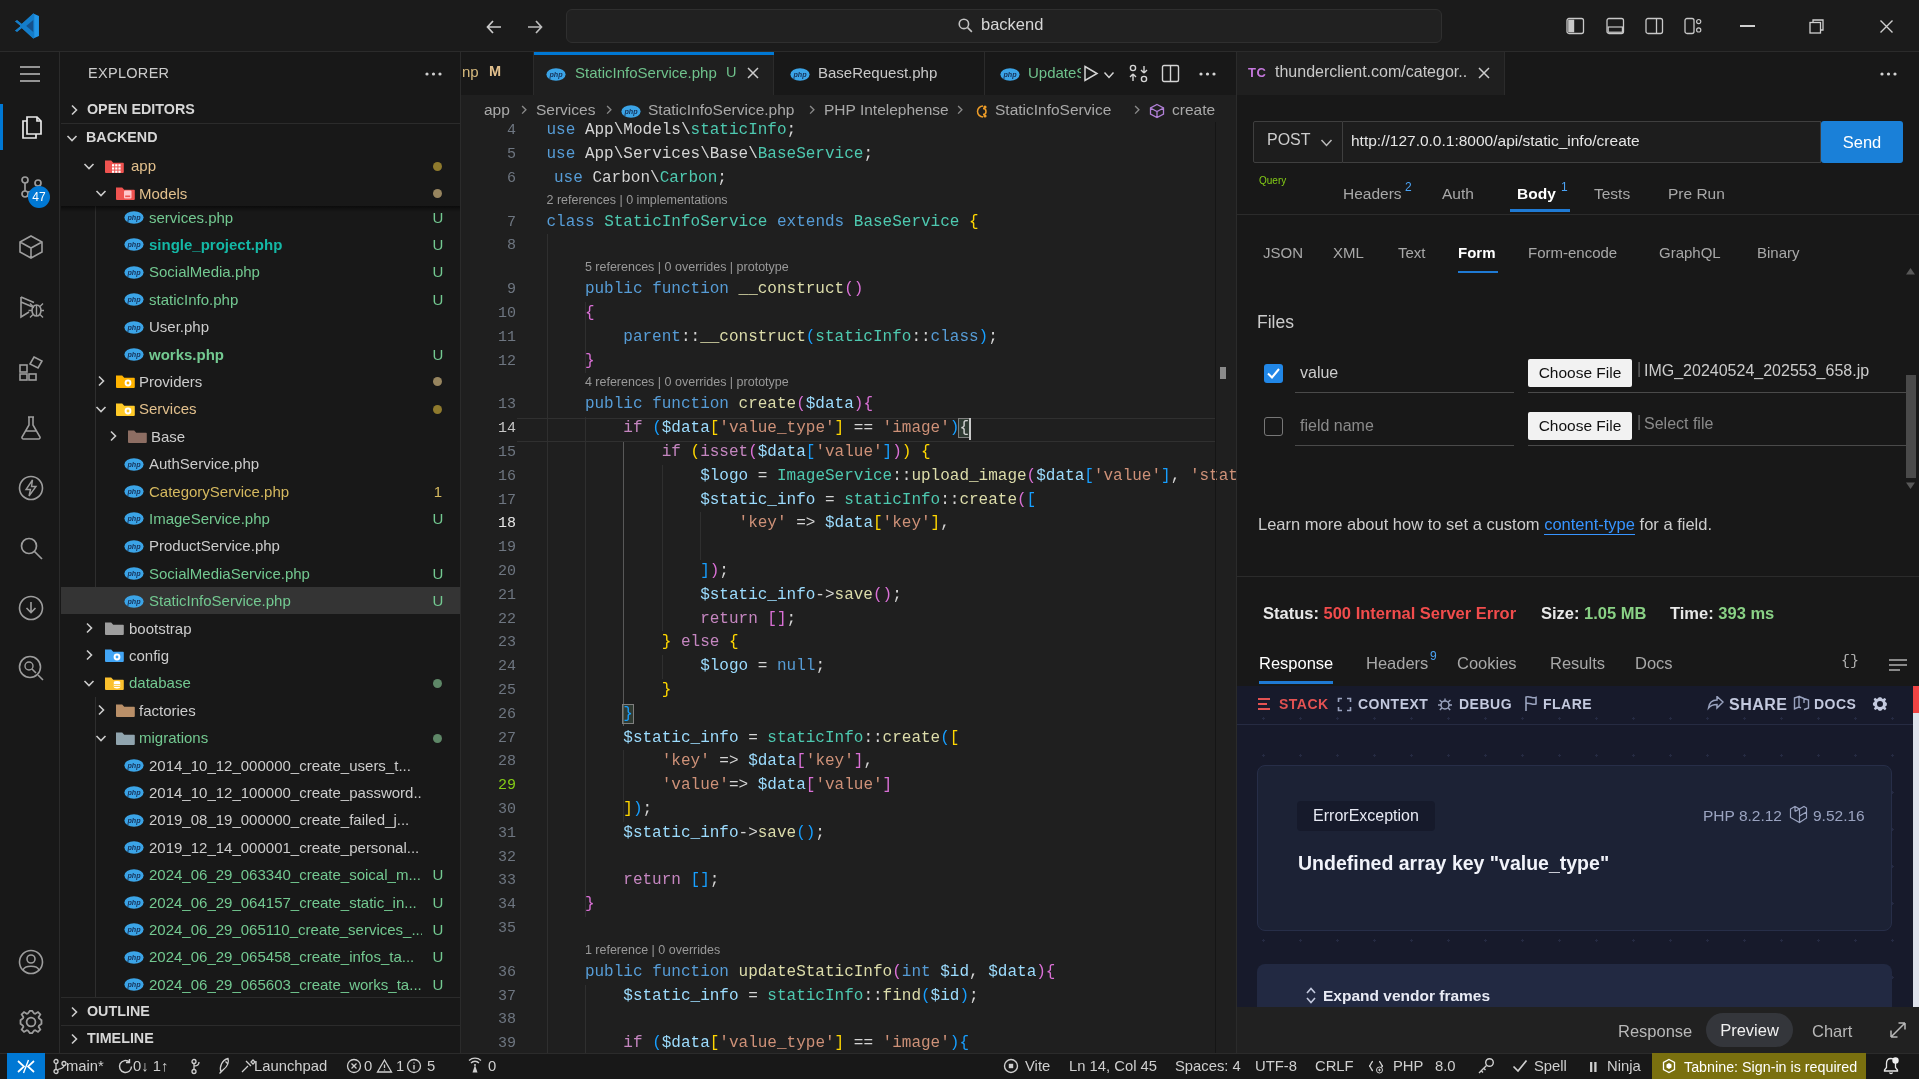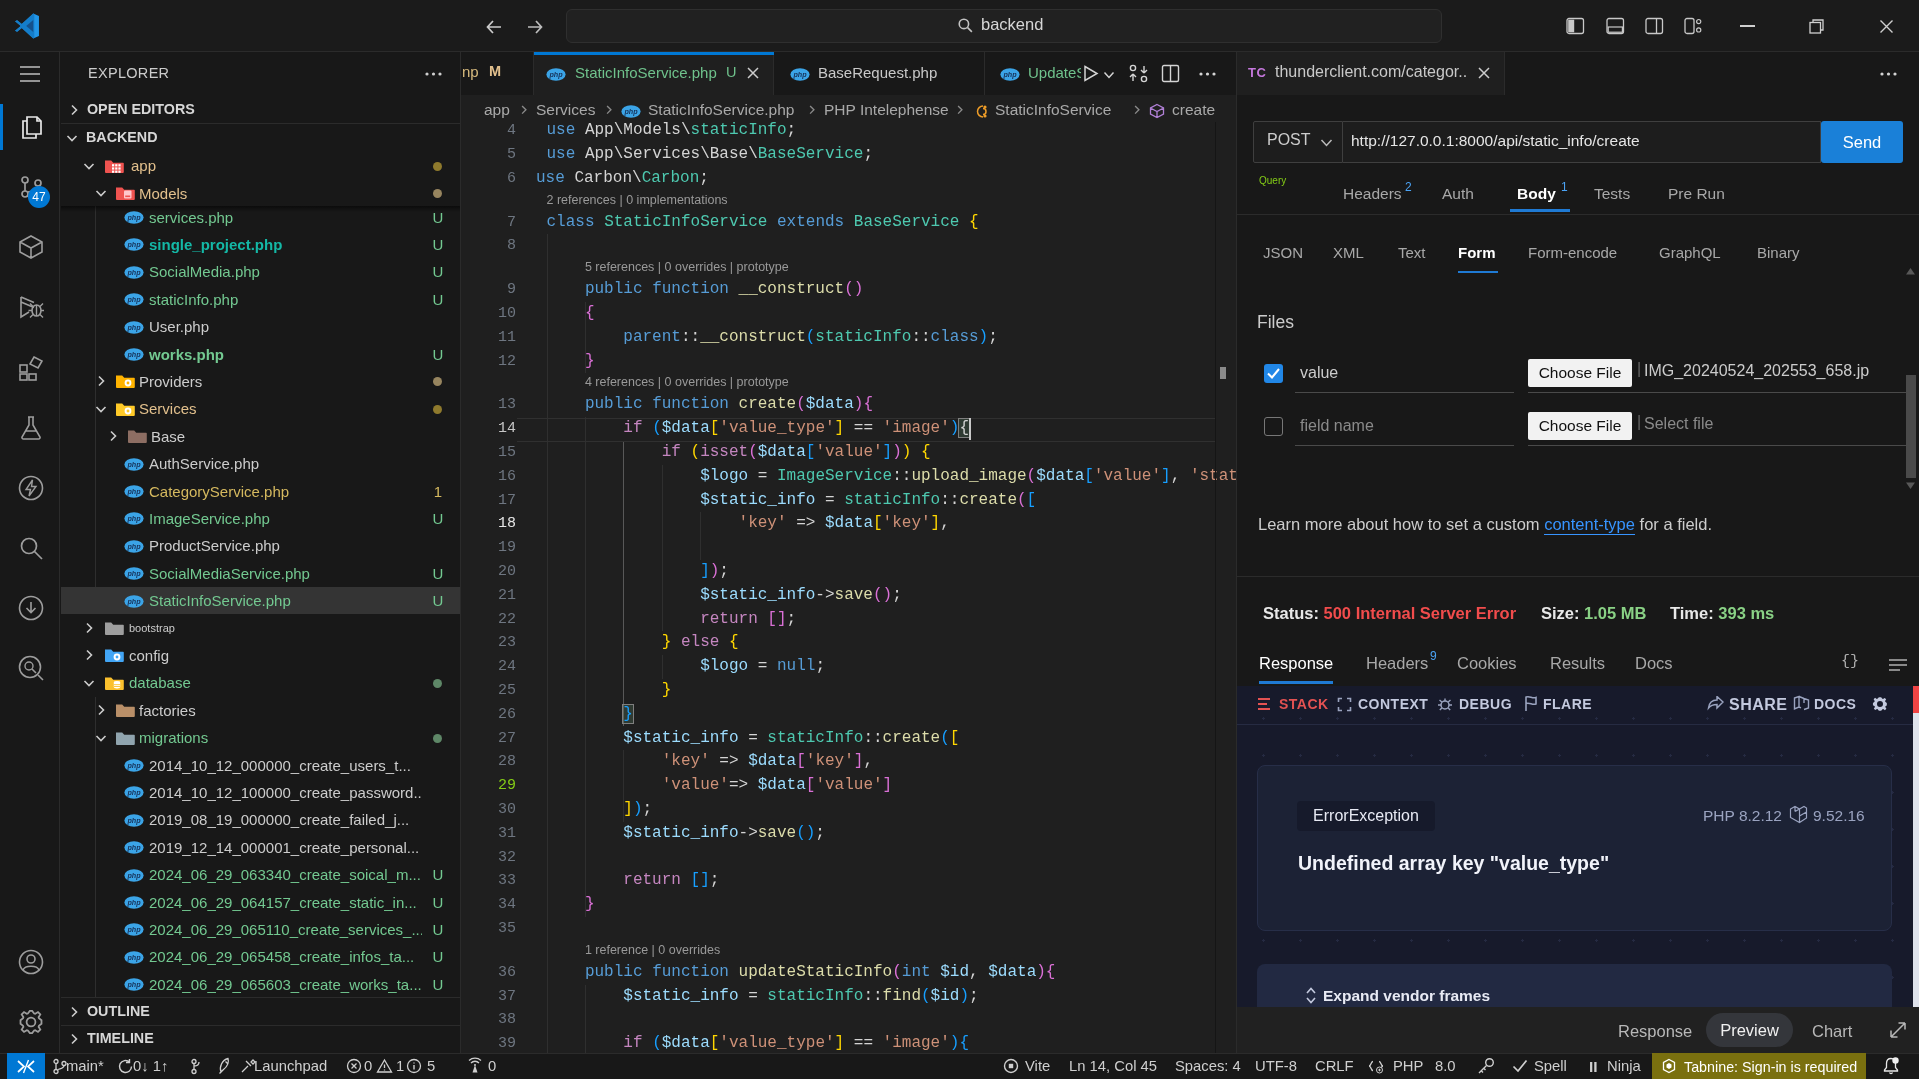--- a/index.html
+++ b/index.html
@@ -263,21 +263,21 @@
       <text x="10" y="9.3" font-size="7.2" font-style="italic" font-weight="bold" fill="#17345c" text-anchor="middle" font-family="Liberation Sans">php</text>
     </svg>
     <div class="a" style="left:149px;top:587.1px;font-size:15px;font-weight:normal;color:#73C991;line-height:27px;white-space:nowrap;max-width:273px;overflow:hidden">StaticInfoService.php</div>
     <div class="a" style="left:428px;top:587.1px;width:20px;text-align:center;font-size:15px;color:#73C991;line-height:27px">U</div>
 <svg class="a" style="left:81px;top:620.0px" width="16.0" height="16.0" viewBox="0 0 16 16">
       <path d="M6 3.5 L10.5 8 L6 12.5" fill="none" stroke="#cccccc" stroke-width="1.6"></path>
     </svg>
     <svg class="a" style="left:104px;top:620.0px" width="20" height="16" viewBox="0 0 20 16">
       <path d="M1 2.5 h6.2 l2 2.2 H19 a0.8 0.8 0 0 1 0.8 0.8 V14 a1 1 0 0 1 -1 1 H2 a1 1 0 0 1 -1 -1 Z" fill="#9e9e9e"></path>
     </svg>
-    <div class="a" style="left:129px;top:614.5px;font-size:11px;font-weight:normal;color:#cccccc;line-height:27px;white-space:nowrap;max-width:290px;overflow:hidden">bootstrap</div>
+    <div class="a" style="left:129px;top:614.5px;font-size:15px;font-weight:normal;color:#cccccc;line-height:27px;white-space:nowrap;max-width:290px;overflow:hidden">bootstrap</div>
 <svg class="a" style="left:81px;top:647.4px" width="16.0" height="16.0" viewBox="0 0 16 16">
       <path d="M6 3.5 L10.5 8 L6 12.5" fill="none" stroke="#cccccc" stroke-width="1.6"></path>
     </svg>
     <svg class="a" style="left:104px;top:647.4px" width="20" height="16" viewBox="0 0 20 16">
       <path d="M1 2.5 h6.2 l2 2.2 H19 a0.8 0.8 0 0 1 0.8 0.8 V14 a1 1 0 0 1 -1 1 H2 a1 1 0 0 1 -1 -1 Z" fill="#42A5F5"></path>
       <circle cx="13" cy="10" r="3.4" fill="#fff"></circle>
       <circle cx="13" cy="10" r="1.4" fill="#42A5F5"></circle>
     </svg>
     <div class="a" style="left:129px;top:641.9px;font-size:15px;font-weight:normal;color:#cccccc;line-height:27px;white-space:nowrap;max-width:290px;overflow:hidden">config</div>
 <svg class="a" style="left:81px;top:674.8px" width="16.0" height="16.0" viewBox="0 0 16 16">
@@ -459,21 +459,21 @@
 <div class="a" style="left:200.7px;top:342.7px;width:1px;height:166.6px;background:#2f2f2f"></div>
 <div class="a" style="left:200.7px;top:533.1px;width:1px;height:23.8px;background:#2f2f2f"></div>
 <div class="a" style="left:239.1px;top:390.3px;width:1px;height:47.6px;background:#2f2f2f"></div>
 <div class="a" style="left:56px;top:295.9px;width:698px;height:1px;background:#303030"></div>
 <div class="a" style="left:56px;top:319.2px;width:698px;height:1px;background:#303030"></div>
 <div class="lnum" style="left:0;top:-2.9px;color:#6e7681">4</div>
 <div class="codeline" style="left:85.5px;top:-2.9px"><span class="kw">use</span><span class="pn"> App\Models\</span><span class="cl">staticInfo</span><span class="pn">;</span></div>
 <div class="lnum" style="left:0;top:20.9px;color:#6e7681">5</div>
 <div class="codeline" style="left:85.5px;top:20.9px"><span class="kw">use</span><span class="pn"> App\Services\Base\</span><span class="cl">BaseService</span><span class="pn">;</span></div>
 <div class="lnum" style="left:0;top:44.7px;color:#6e7681">6</div>
-<div class="codeline" style="left:75px;top:44.7px"><span class="kw">use</span><span class="pn"> Carbon\</span><span class="cl">Carbon</span><span class="pn">;</span></div>
+<div class="codeline" style="left:93px;top:44.7px"><span class="kw">use</span><span class="pn"> Carbon\</span><span class="cl">Carbon</span><span class="pn">;</span></div>
 <div class="lnum" style="left:0;top:88.5px;color:#6e7681">7</div>
 <div class="codeline" style="left:85.5px;top:88.5px"><span class="kw">class</span><span class="pn"> </span><span class="cl">StaticInfoService</span><span class="pn"> </span><span class="kw">extends</span><span class="pn"> </span><span class="cl">BaseService</span><span class="pn"> </span><span class="b1">{</span></div>
 <div class="lnum" style="left:0;top:112.3px;color:#6e7681">8</div>
 <div class="lnum" style="left:0;top:156.1px;color:#6e7681">9</div>
 <div class="codeline" style="left:85.5px;top:156.1px"><span class="pn">    </span><span class="kw">public</span><span class="pn"> </span><span class="kw">function</span><span class="pn"> </span><span class="fn">__construct</span><span class="b2">()</span></div>
 <div class="lnum" style="left:0;top:179.9px;color:#6e7681">10</div>
 <div class="codeline" style="left:85.5px;top:179.9px"><span class="pn">    </span><span class="b2">{</span></div>
 <div class="lnum" style="left:0;top:203.7px;color:#6e7681">11</div>
 <div class="codeline" style="left:85.5px;top:203.7px"><span class="pn">        </span><span class="kw">parent</span><span class="pn">::</span><span class="fn">__construct</span><span class="b3">(</span><span class="cl">staticInfo</span><span class="pn">::</span><span class="kw">class</span><span class="b3">)</span><span class="pn">;</span></div>
 <div class="lnum" style="left:0;top:227.5px;color:#6e7681">12</div>

